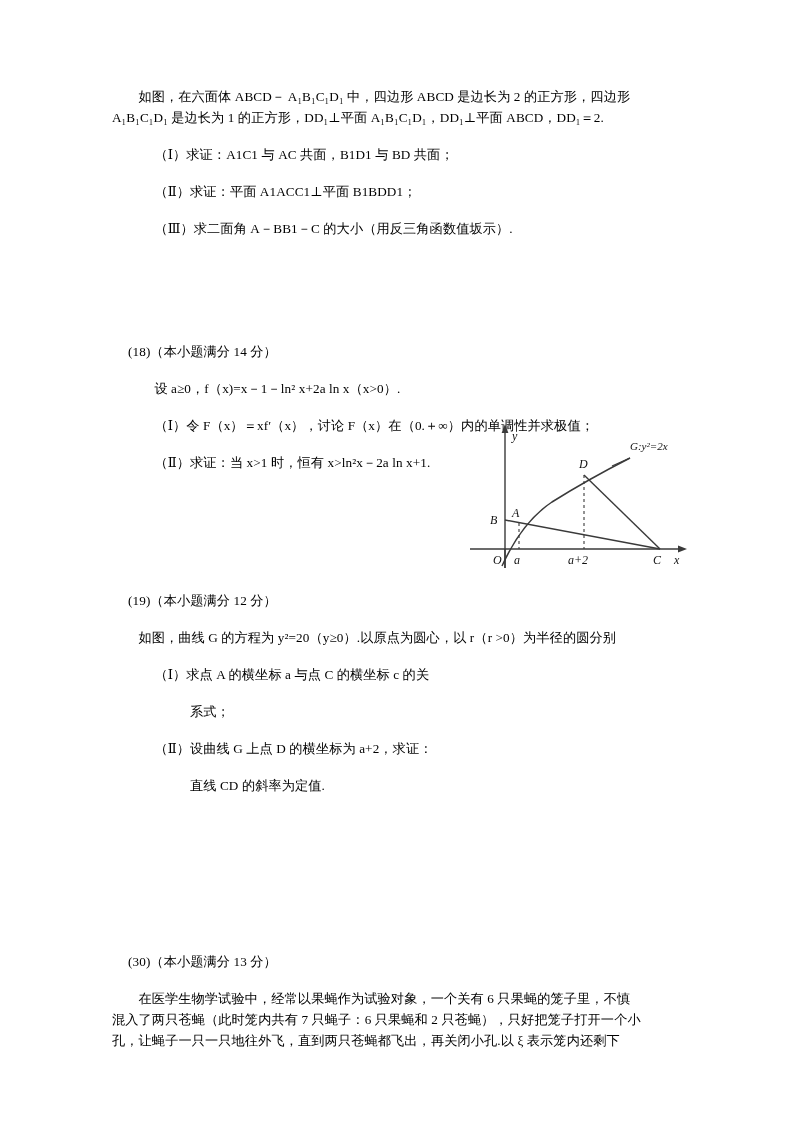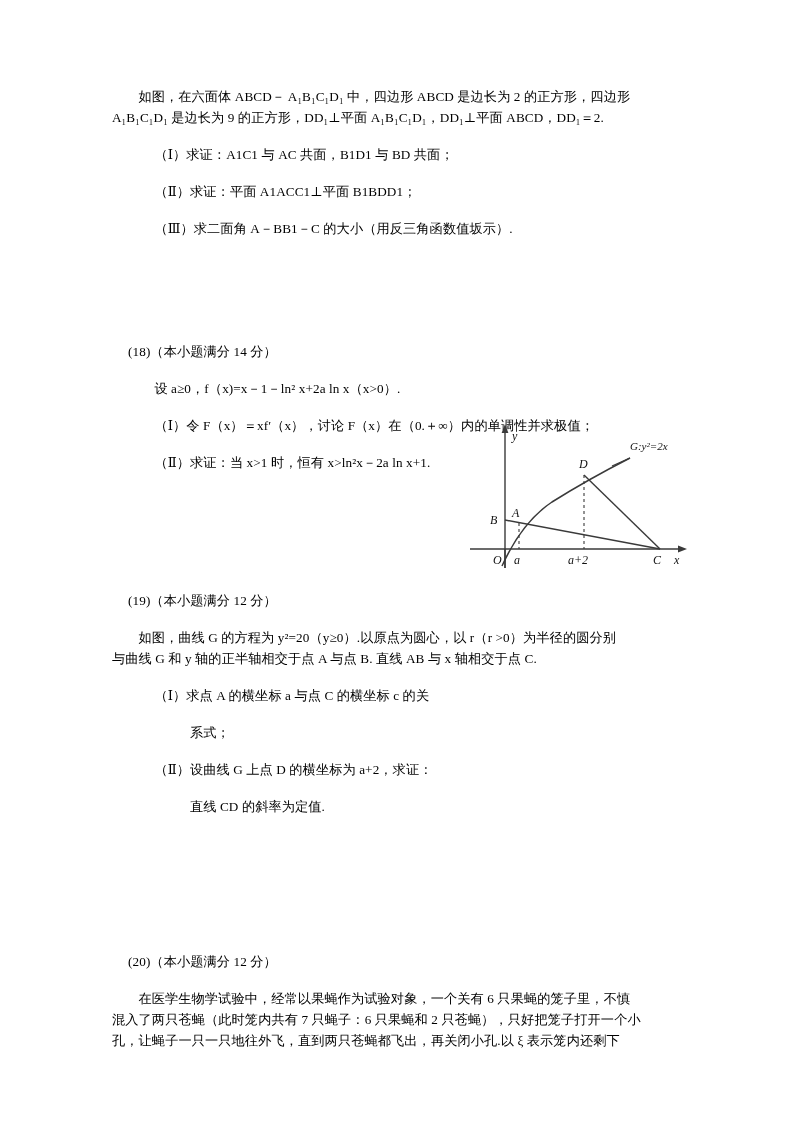--- a/index.html
+++ b/index.html
@@ -67,21 +67,21 @@
   
   #p20 { left: 112px; top: 935px; width: 572px; }
 </style>
 </head>
 <body>
 
 <div class="page">
 
   <div class="block" id="p17">
     <p class="para indent2">如图，在六面体 ABCD－ A₁B₁C₁D₁ 中，四边形 ABCD 是边长为 2 的正方形，四边形</p>
-    <p class="para">A₁B₁C₁D₁ 是边长为 9 的正方形，DD₁⊥平面 A₁B₁C₁D₁，DD₁⊥平面 ABCD，DD₁＝2.</p>
+    <p class="para">A₁B₁C₁D₁ 是边长为 1 的正方形，DD₁⊥平面 A₁B₁C₁D₁，DD₁⊥平面 ABCD，DD₁＝2.</p>
     <p class="sub-item">（Ⅰ）求证：A1C1 与 AC 共面，B1D1 与 BD 共面；</p>
     <p class="sub-item">（Ⅱ）求证：平面 A1ACC1⊥平面 B1BDD1；</p>
     <p class="sub-item">（Ⅲ）求二面角 A－BB1－C 的大小（用反三角函数值坂示）.</p>
   </div>
 
   <div class="block" id="p18">
     <p class="qhead">(18)（本小题满分 14 分）</p>
     <p class="sub-item">设 a≥0，f（x)=x－1－ln² x+2a ln x（x&gt;0）.</p>
     <p class="sub-item">（Ⅰ）令 F（x）＝xf′（x），讨论 F（x）在（0.＋∞）内的单调性并求极值；</p>
     <p class="sub-item">（Ⅱ）求证：当 x&gt;1 时，恒有 x&gt;ln²x－2a ln x+1.</p>
@@ -120,27 +120,26 @@
       <text x="28" y="106" font-family="Liberation Serif, serif" font-size="12" font-style="italic" fill="#111">B</text>
       <text x="50" y="99" font-family="Liberation Serif, serif" font-size="12" font-style="italic" fill="#111">A</text>
       <text x="117" y="50" font-family="Liberation Serif, serif" font-size="12" font-style="italic" fill="#111">D</text>
       <text x="168" y="32" font-family="Liberation Serif, serif" font-size="11" font-style="italic" fill="#111">G:y²=2x</text>
     </svg>
   </div>
 
   <div class="block" id="p19">
     <p class="qhead">(19)（本小题满分 12 分）</p>
     <p class="para indent2">如图，曲线 G 的方程为 y²=20（y≥0）.以原点为圆心，以 r（r  &gt;0）为半径的圆分别</p>
-    <p class="para">与曲线 G 和 y 轴的正半轴相交于点 A 与点 B. 直线 AB 与 x 轴相交于点 C.</p>
     <p class="sub-item">（Ⅰ）求点 A 的横坐标 a 与点 C 的横坐标 c 的关</p>
     <p class="sub-cont">系式；</p>
     <p class="sub-item">（Ⅱ）设曲线 G 上点 D 的横坐标为 a+2，求证：</p>
     <p class="sub-cont">直线 CD 的斜率为定值.</p>
   </div>
 
   <div class="block" id="p20">
-    <p class="qhead">(20)（本小题满分 12 分）</p>
+    <p class="qhead">(30)（本小题满分 13 分）</p>
     <p class="para indent2">在医学生物学试验中，经常以果蝇作为试验对象，一个关有 6 只果蝇的笼子里，不慎</p>
     <p class="para">混入了两只苍蝇（此时笼内共有 7 只蝇子：6 只果蝇和 2 只苍蝇），只好把笼子打开一个小</p>
     <p class="para">孔，让蝇子一只一只地往外飞，直到两只苍蝇都飞出，再关闭小孔.以 ξ 表示笼内还剩下</p>
   </div>
 
 </div>
 
 </body></html>

